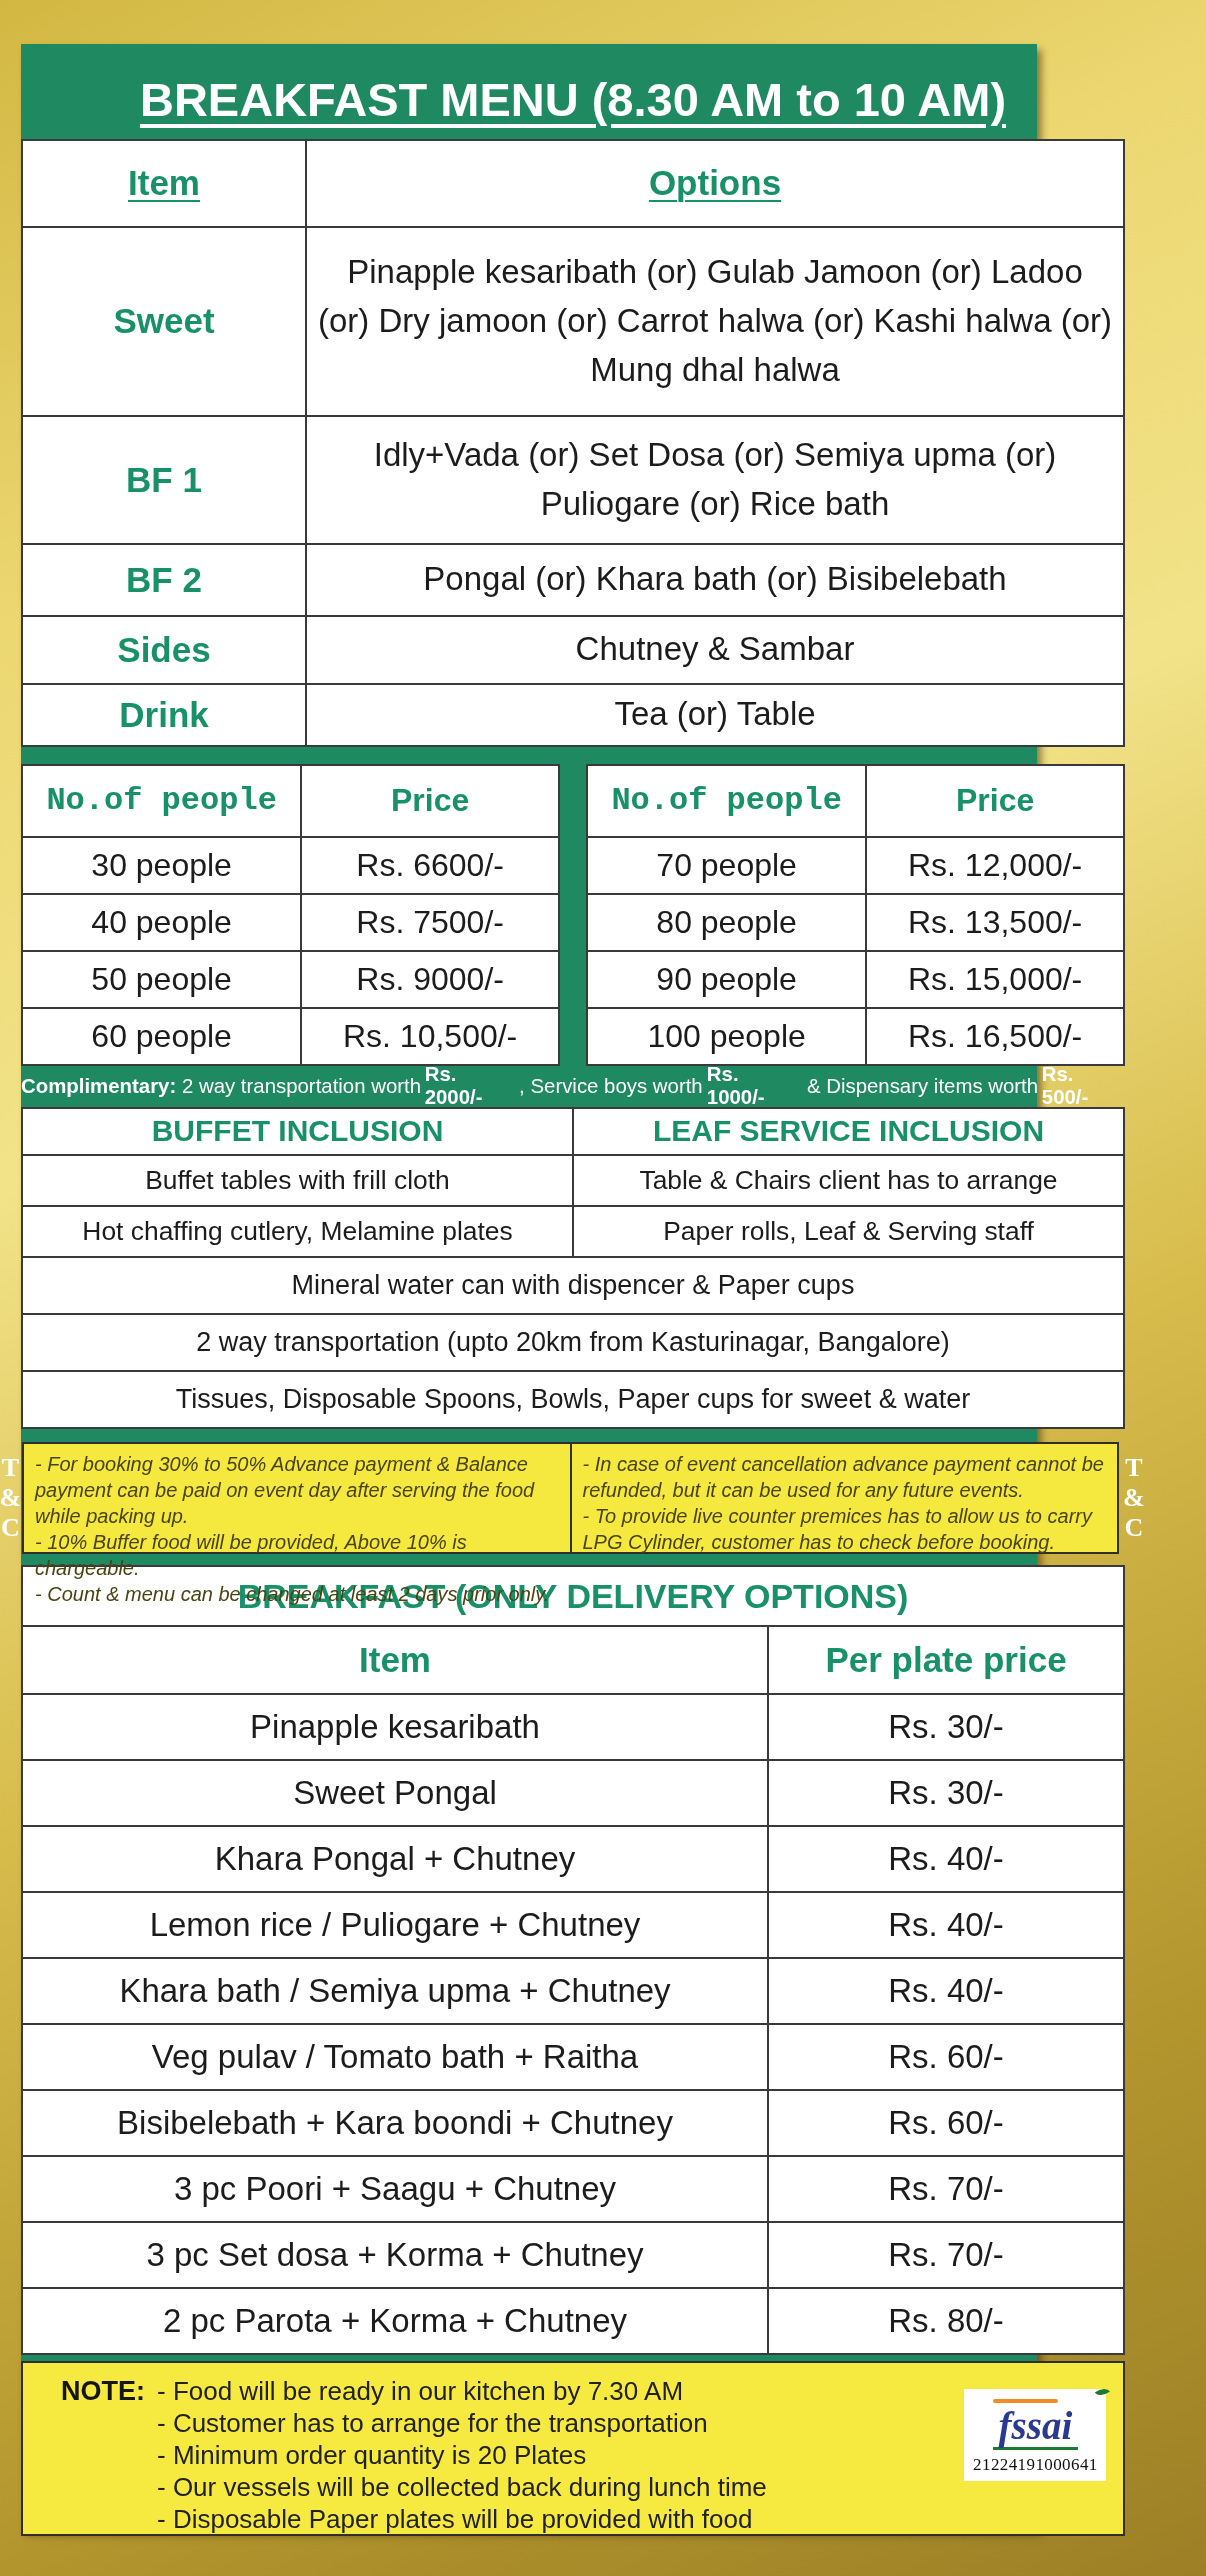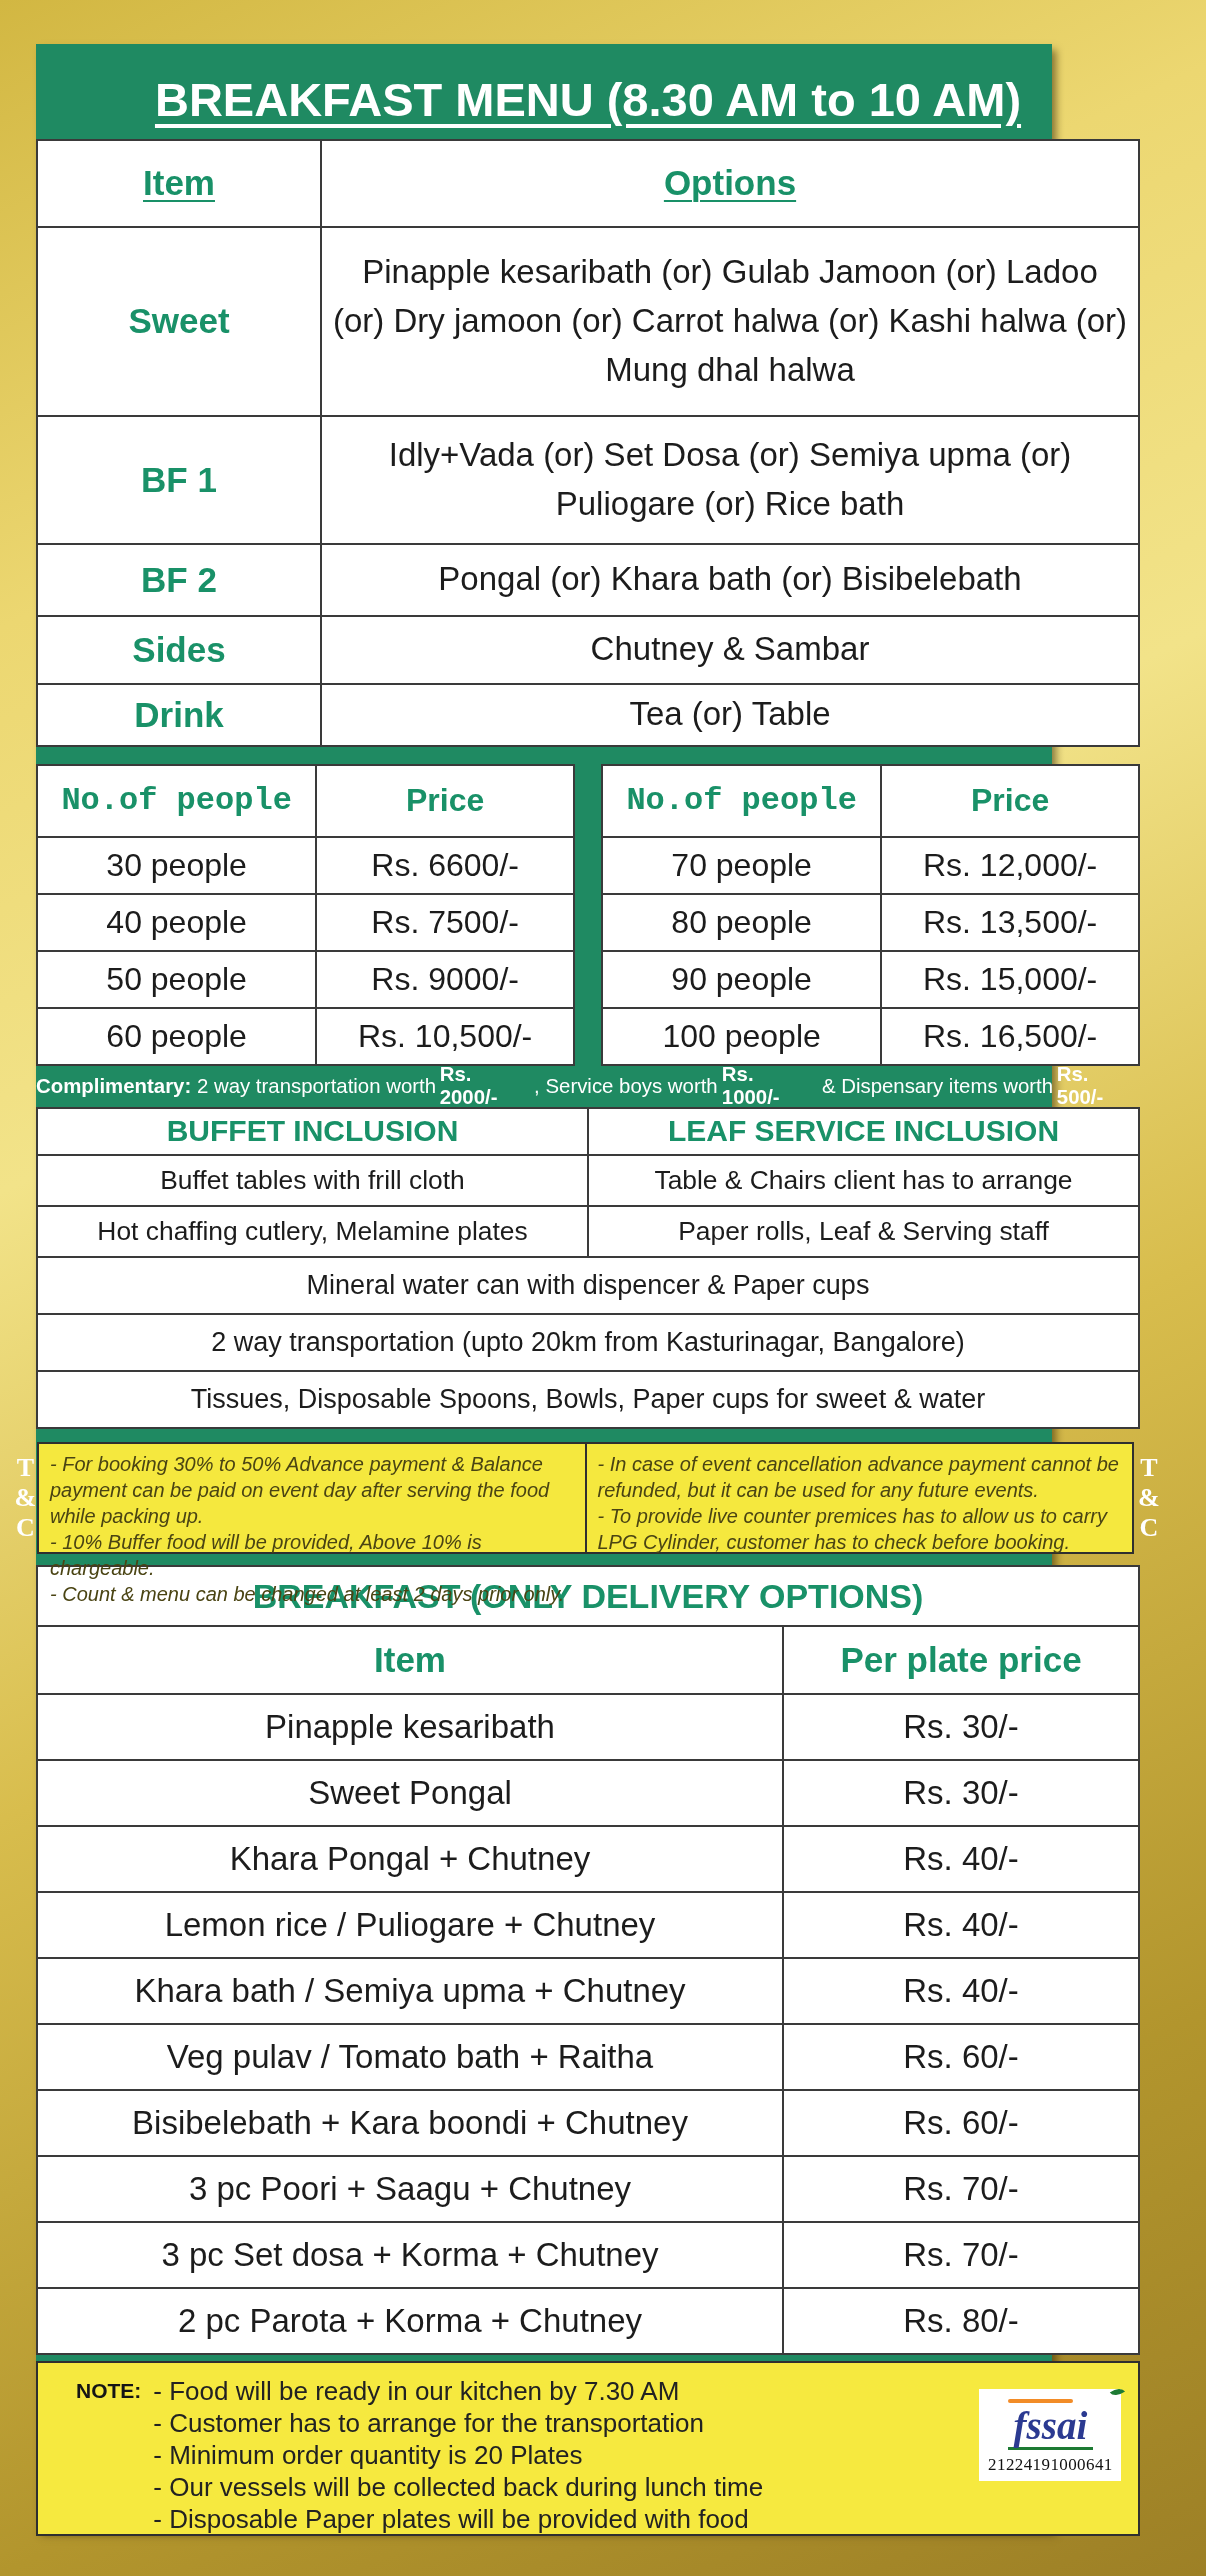--- a/index.html
+++ b/index.html
@@ -7,21 +7,21 @@
   body {
     width:1207px; height:2576px;
     font-family:"Liberation Sans", sans-serif;
     background:#b69a30;
   }
   .poster {
     position:relative; width:1207px; height:2576px; overflow:hidden;
     background:linear-gradient(155deg,#d2b742 0%,#ecd771 20%,#f2e389 38%,#d8bd4d 58%,#b2952d 82%,#9d8026 100%);
   }
   .panel {
-    position:absolute; left:36px; top:44px; width:1016px; height:2485px;
+    position:absolute; left:21px; top:44px; width:1016px; height:2485px;
     background:#1f8a62;
     box-shadow:5.3px 6px 7.5px rgba(55,40,5,.55);
   }
   .content { width:1104px; margin:0 auto; }
 
   
   .main-title {
     margin-top:16.6px; height:78px; line-height:78px; text-align:center;
     color:#ffffff; font-size:47px; font-weight:bold;
     text-decoration:underline; text-decoration-thickness:3.8px; text-underline-offset:7.5px;
@@ -81,21 +81,21 @@
   .delivery th { height:68px; font-size:35px; color:#199168; }
   .delivery th.pcol, .delivery td.pcol { width:356px; }
   .delivery td { height:66px; font-size:33px; color:#1c1c1c; }
 
   
   .note {
     position:relative; margin-top:6px; height:175px;
     background:#f6e93f; border:2.3px solid #2f2f2f;
     padding:12px 15px 7.5px 38px; display:flex; align-items:flex-start;
   }
-  .note-label { font-weight:bold; font-size:21px; color:#151515; margin-right:12px; line-height:32px; }
+  .note-label { font-weight:bold; font-size:27px; color:#151515; margin-right:12px; line-height:32px; }
   .note-lines { font-size:26px; color:#222; line-height:32px; text-align:left; }
 
   
   .fssai {
     position:absolute; right:16.6px; top:26px; width:142px;
     background:#ffffff; padding:7.5px 4.5px 6px; text-align:center;
   }
   .fssai-word {
     position:relative; display:inline-block;
     font-family:"Liberation Serif", serif; font-style:italic; font-weight:bold;

